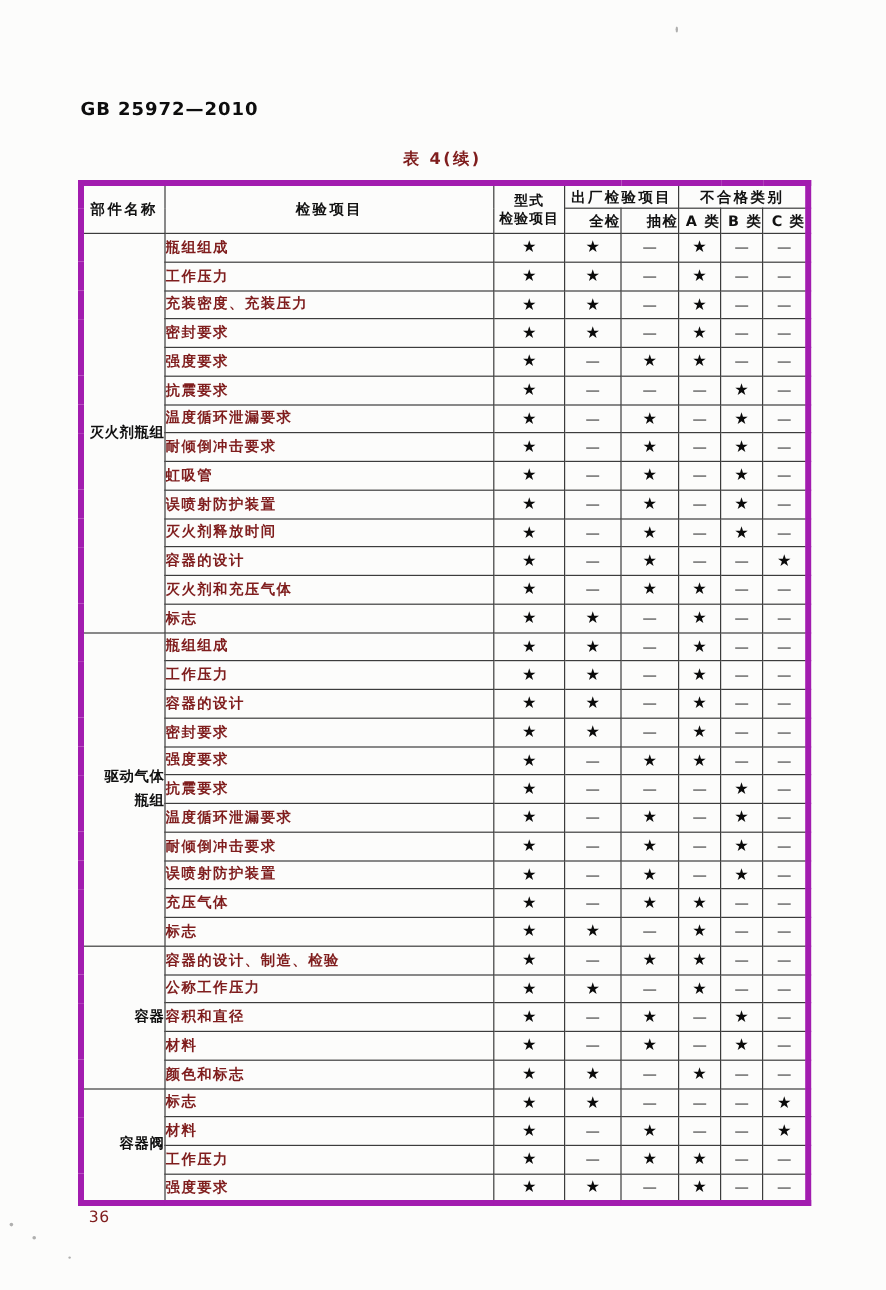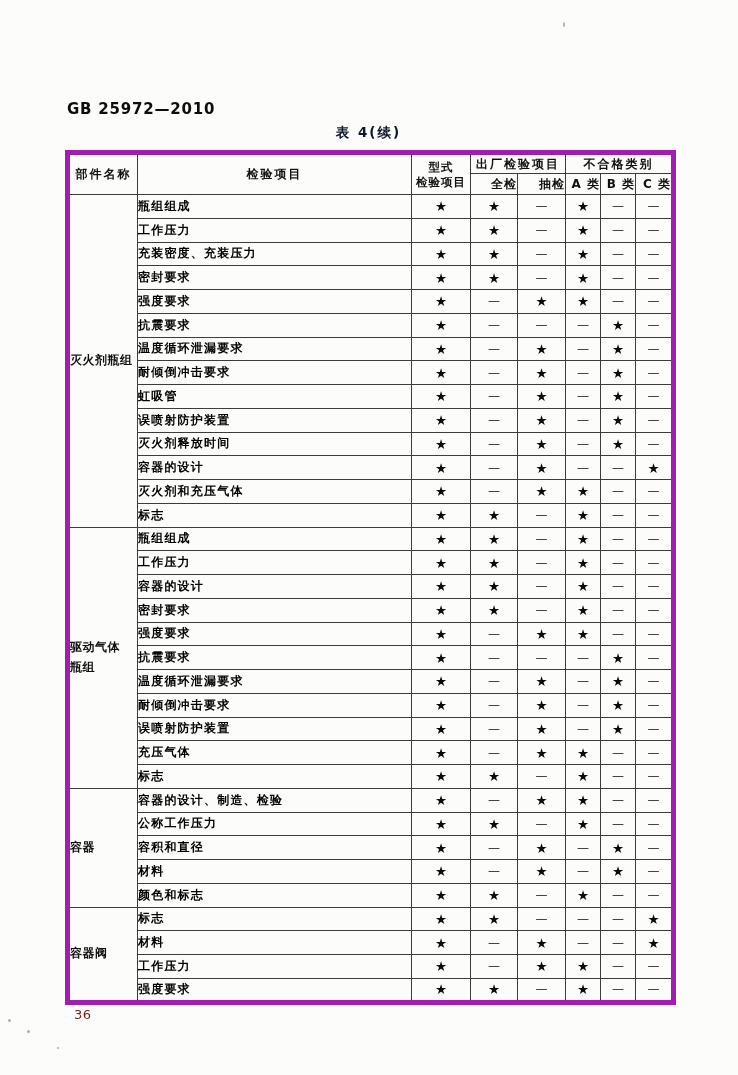--- a/index.html
+++ b/index.html
@@ -11,39 +11,39 @@
     height: 1075px;
     position: relative;
     background: #fcfcfb;
     font-family: "DejaVu Sans", sans-serif;
     color: #141414;
     overflow: hidden;
   }
   .std-code {
     position: absolute;
     left: 67px;
-    top: 100px;
+    top: 82px;
     font-size: 15px;
     font-weight: bold;
     letter-spacing: 0.8px;
     color: #0d0d0d;
   }
   .table-wrap {
     position: absolute;
     left: 65px;
     top: 124px;
     width: 607px;
   }
   .table-title {
     text-align: center;
     font-weight: bold;
     font-size: 13.5px;
     letter-spacing: 2px;
     margin-bottom: 8px;
-    color: #0f172a;
+    color: #7f1d1d;
   }
   table.insp {
     border-collapse: collapse;
     table-layout: fixed;
     width: 606px;
     border: 5px solid #a21caf;
   }
   table.insp th, table.insp td {
     border: 1px solid #3c3c3c;
     padding: 0;
@@ -70,34 +70,34 @@
     letter-spacing: 1px;
     font-size: 12px;
     text-align: right;
   }
   tbody td {
     height: 23.76px;
     font-size: 12px;
     vertical-align: middle;
   }
   td.section-cell {
-    text-align: left;
+    text-align: right;
     font-weight: bold;
     letter-spacing: 0.5px;
     white-space: pre-line;
     line-height: 1.6;
     font-size: 12px;
     color: #101010;
   }
   td.item-cell {
     text-align: left;
     padding-left: 9px;
     letter-spacing: 1.2px;
     font-weight: bold;
-    color: #000000;
+    color: #7f1d1d;
     font-size: 12px;
   }
   td.mark-cell {
     text-align: center;
     font-weight: normal;
   }
   td.mark-cell.star {
     font-size: 13.5px;
     color: #0a0a0a;
   }

